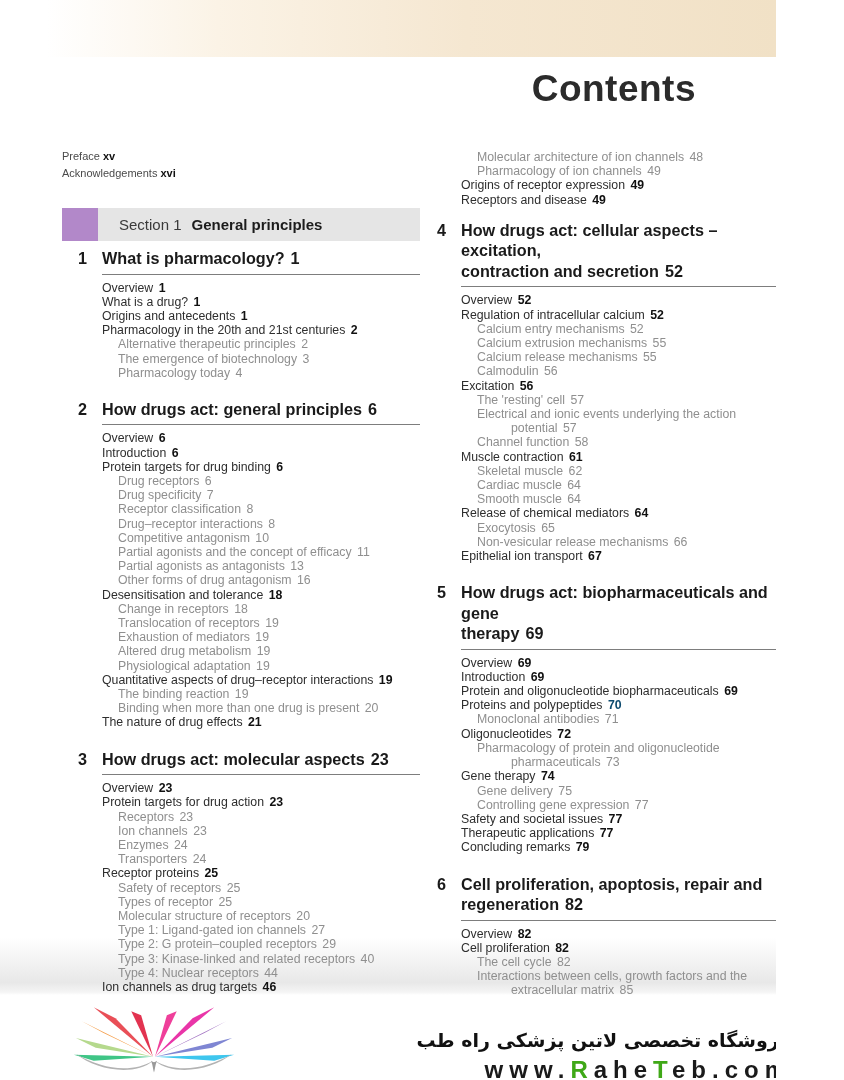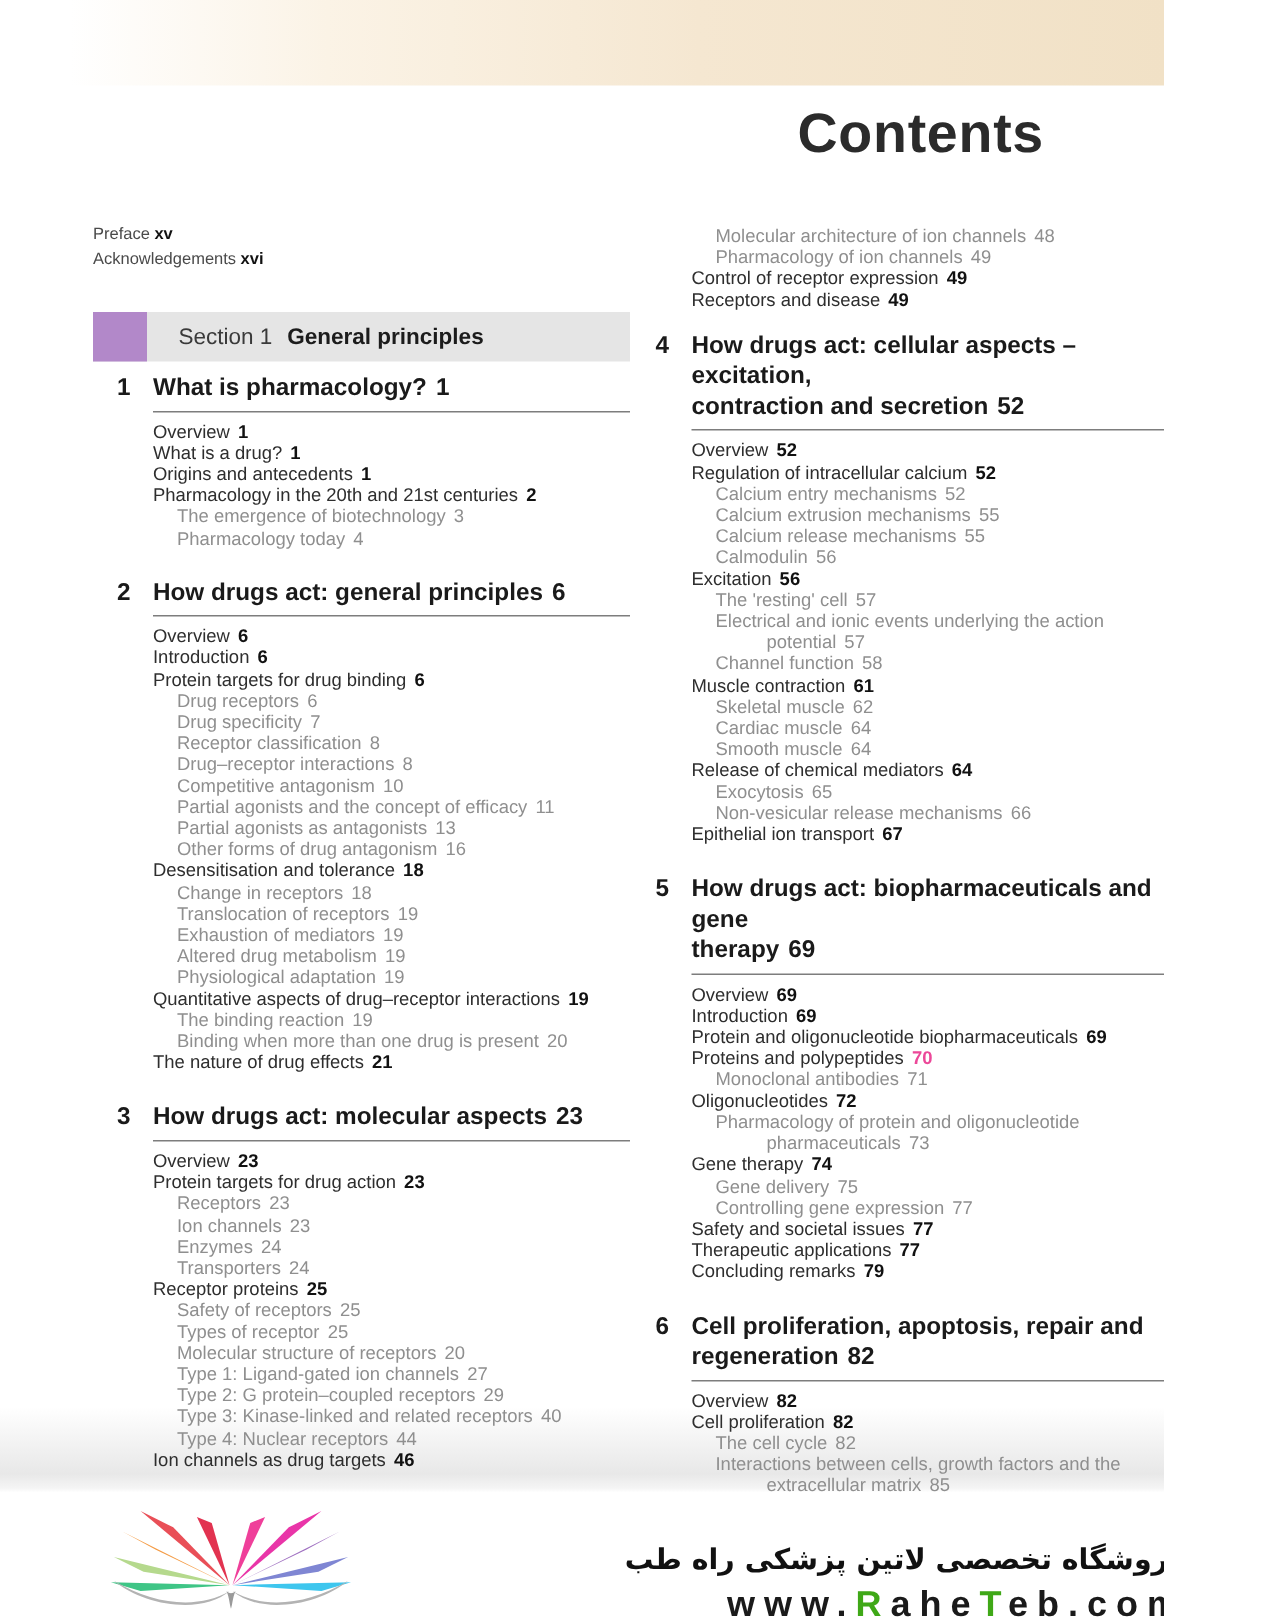--- a/index.html
+++ b/index.html
@@ -36,21 +36,21 @@
   .ch-num{width:24px;flex:0 0 24px;}
   .ch-title-block{flex:1;border-bottom:1px solid #7d7d7d;padding-bottom:5px;white-space:pre-line;}
   .ch-page{padding-left:6px;}
 
   .entries{margin-left:24px;font-size:12.3px;line-height:14.2px;}
   .entries.pre{margin-bottom:13px;}
   .entry{white-space:pre-line;}
   .entry.lvl1{padding-left:34px;text-indent:-34px;color:#2e2e2e;}
   .entry.lvl2{padding-left:50px;text-indent:-34px;color:#8f8f8f;}
   .lvl1 .e-page{font-weight:700;color:#111;padding-left:2px;}
-  .lvl1.nobold .e-page{font-weight:700;color:#ec4899;}
+  .lvl1.nobold .e-page{font-weight:700;color:#0c4a6e;}
   .lvl2 .e-page{color:#8f8f8f;padding-left:2px;}
 
   .footer{position:absolute;left:0;top:995px;width:844px;height:85px;background:#ffffff;}
   .logo-wrap{position:absolute;left:70px;top:6px;width:168px;height:72px;}
   .footer-text{position:absolute;right:52px;top:4px;text-align:right;margin-top:28px;}
   .persian{font-family:"DejaVu Sans",sans-serif;direction:rtl;font-size:19px;font-weight:700;color:#111;line-height:26px;}
   .website{font-size:24px;font-weight:700;letter-spacing:6px;color:#1a1a1a;line-height:30px;margin-top:2px;}
   .website .green{color:#3fa817;}
 </style>
 </head>
@@ -80,20 +80,21 @@
       <div class="chapter">
         <div class="ch-head">
           <span class="ch-num">1</span>
           <div class="ch-title-block"><span>What is pharmacology?</span><span class="ch-page">1</span></div>
         </div>
         <div class="entries">
           <div class="entry lvl1"><span class="e-text">Overview</span><span class="e-page"> 1</span></div>
           <div class="entry lvl1"><span class="e-text">What is a drug?</span><span class="e-page"> 1</span></div>
           <div class="entry lvl1"><span class="e-text">Origins and antecedents</span><span class="e-page"> 1</span></div>
           <div class="entry lvl1"><span class="e-text">Pharmacology in the 20th and 21st centuries</span><span class="e-page"> 2</span></div>
+          <div class="entry lvl2"><span class="e-text">Alternative therapeutic principles</span><span class="e-page"> 2</span></div>
           <div class="entry lvl2"><span class="e-text">The emergence of biotechnology</span><span class="e-page"> 3</span></div>
           <div class="entry lvl2"><span class="e-text">Pharmacology today</span><span class="e-page"> 4</span></div>
         </div>
       </div>
       <div class="chapter">
         <div class="ch-head">
           <span class="ch-num">2</span>
           <div class="ch-title-block"><span>How drugs act: general principles</span><span class="ch-page">6</span></div>
         </div>
         <div class="entries">
@@ -141,21 +142,21 @@
           <div class="entry lvl2"><span class="e-text">Type 3: Kinase-linked and related receptors</span><span class="e-page"> 40</span></div>
           <div class="entry lvl2"><span class="e-text">Type 4: Nuclear receptors</span><span class="e-page"> 44</span></div>
           <div class="entry lvl1"><span class="e-text">Ion channels as drug targets</span><span class="e-page"> 46</span></div>
         </div>
       </div>
     </div>
   <div class="col col-right" id="col-right">
       <div class="entries pre">
         <div class="entry lvl2"><span class="e-text">Molecular architecture of ion channels</span><span class="e-page"> 48</span></div>
         <div class="entry lvl2"><span class="e-text">Pharmacology of ion channels</span><span class="e-page"> 49</span></div>
-        <div class="entry lvl1"><span class="e-text">Control of receptor expression</span><span class="e-page"> 49</span></div>
+        <div class="entry lvl1"><span class="e-text">Origins of receptor expression</span><span class="e-page"> 49</span></div>
         <div class="entry lvl1"><span class="e-text">Receptors and disease</span><span class="e-page"> 49</span></div>
       </div>
       <div class="chapter">
         <div class="ch-head">
           <span class="ch-num">4</span>
           <div class="ch-title-block"><span>How drugs act: cellular aspects – excitation,
 contraction and secretion</span><span class="ch-page">52</span></div>
         </div>
         <div class="entries">
           <div class="entry lvl1"><span class="e-text">Overview</span><span class="e-page"> 52</span></div>

